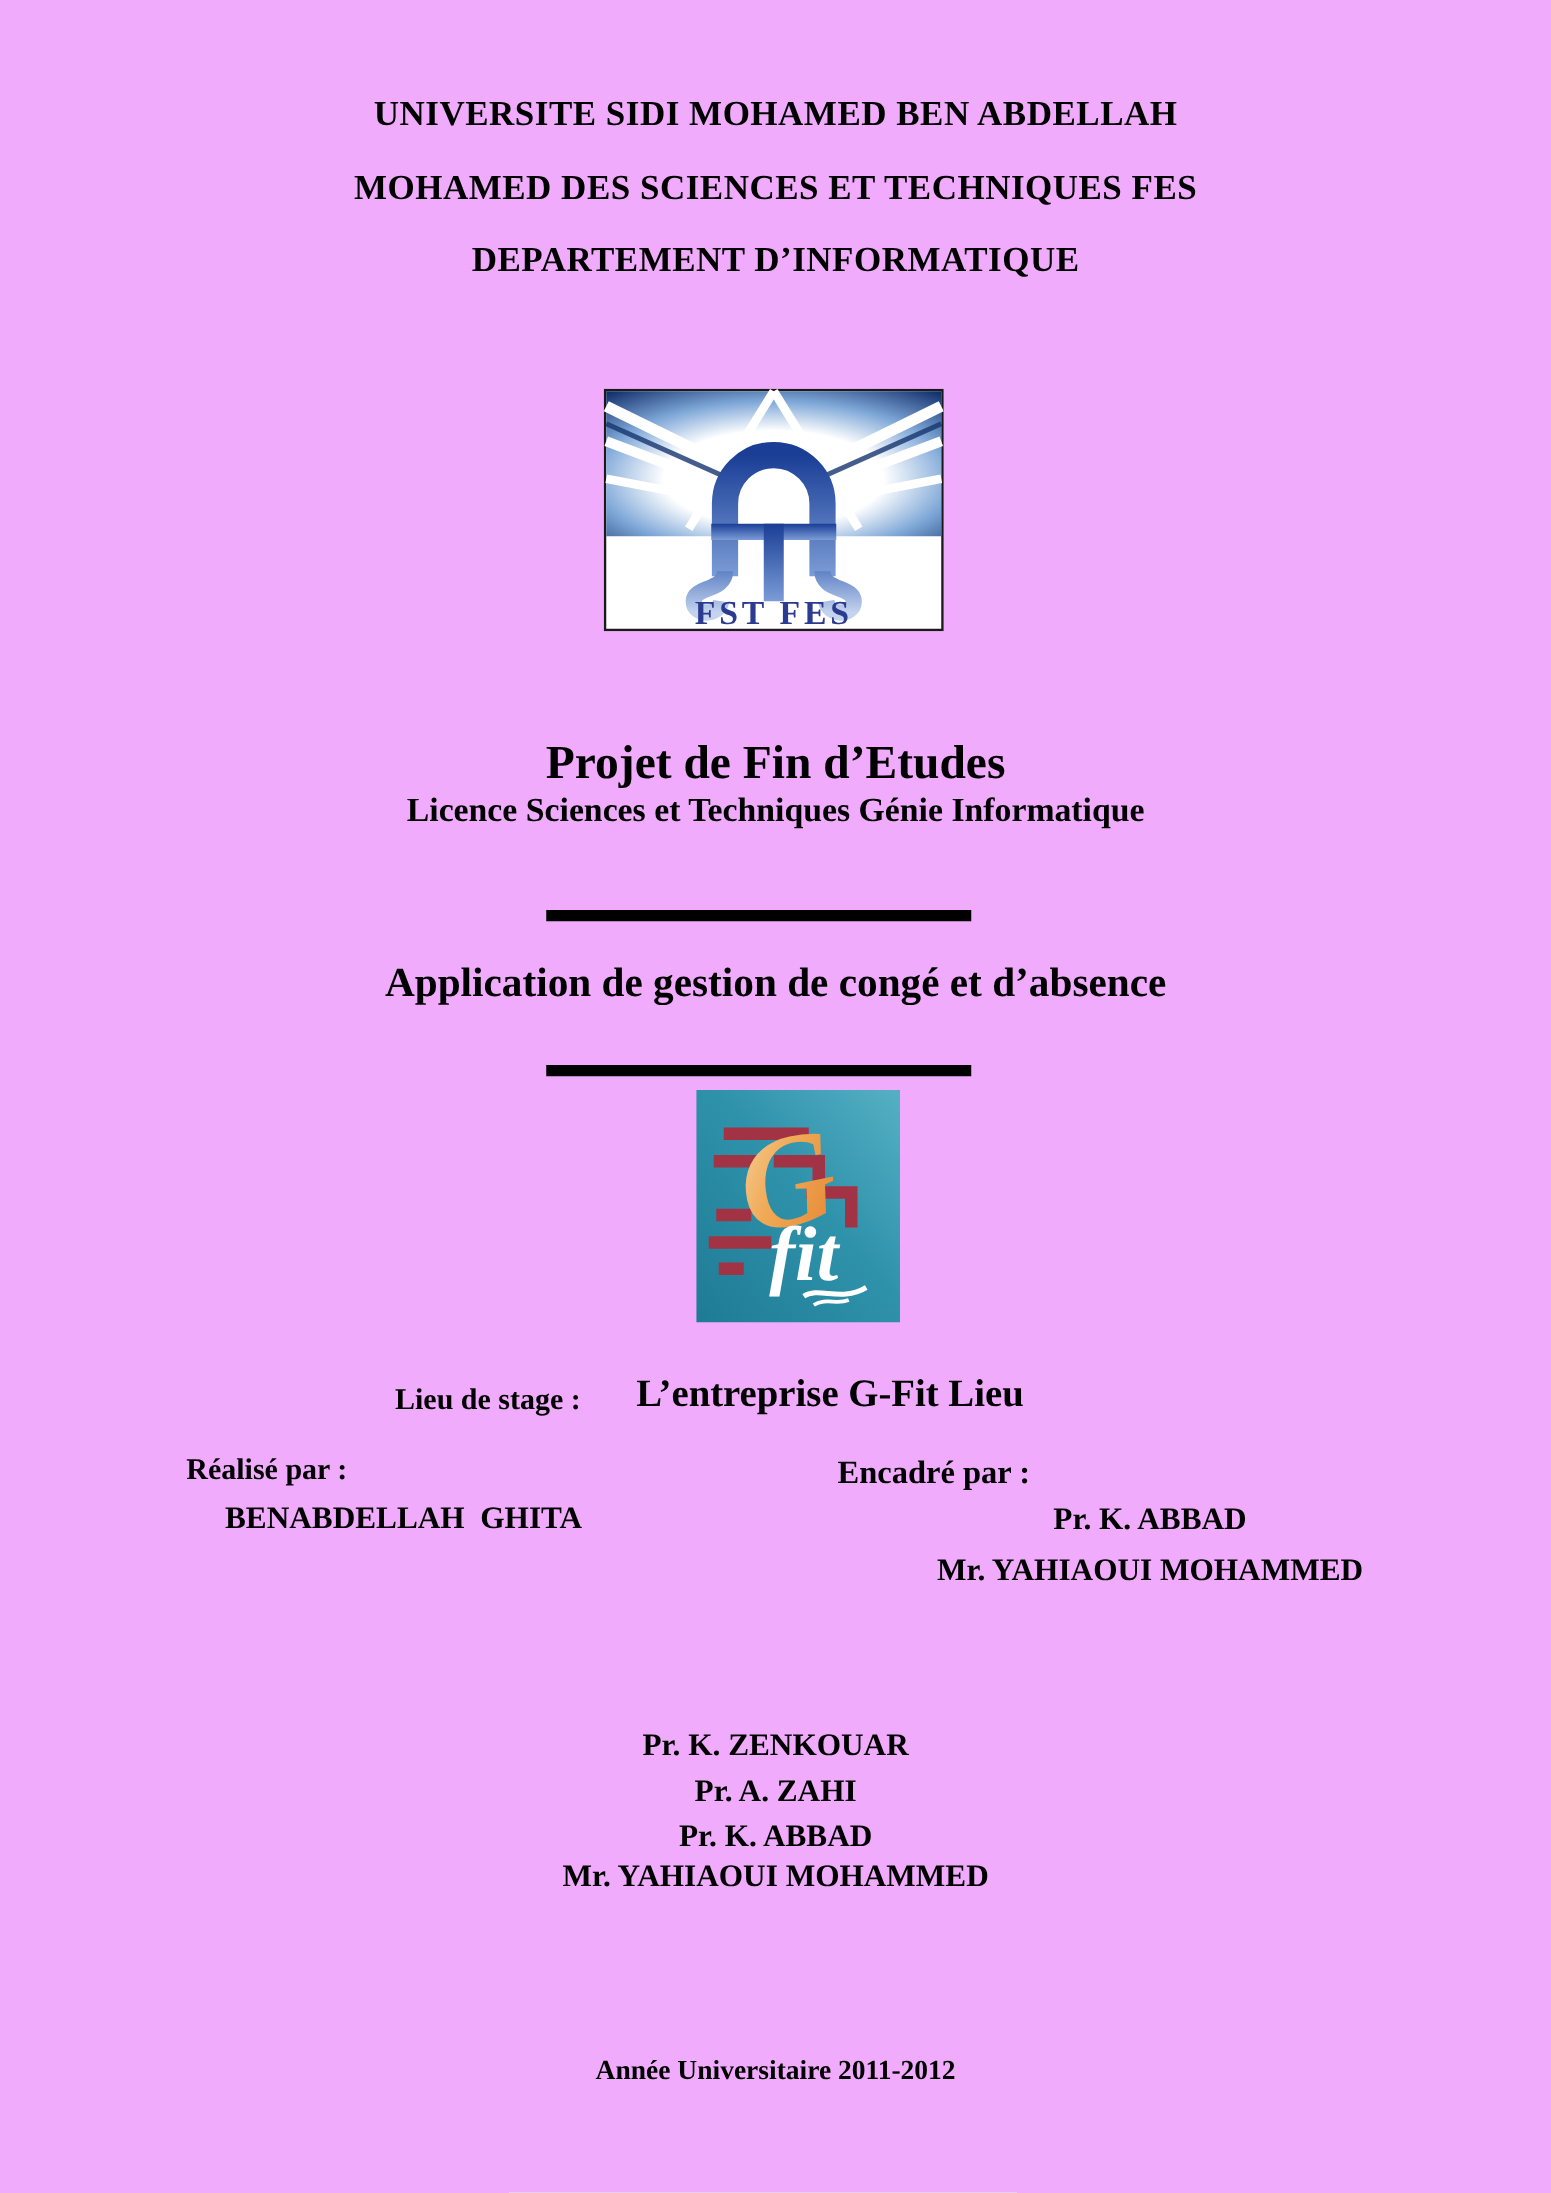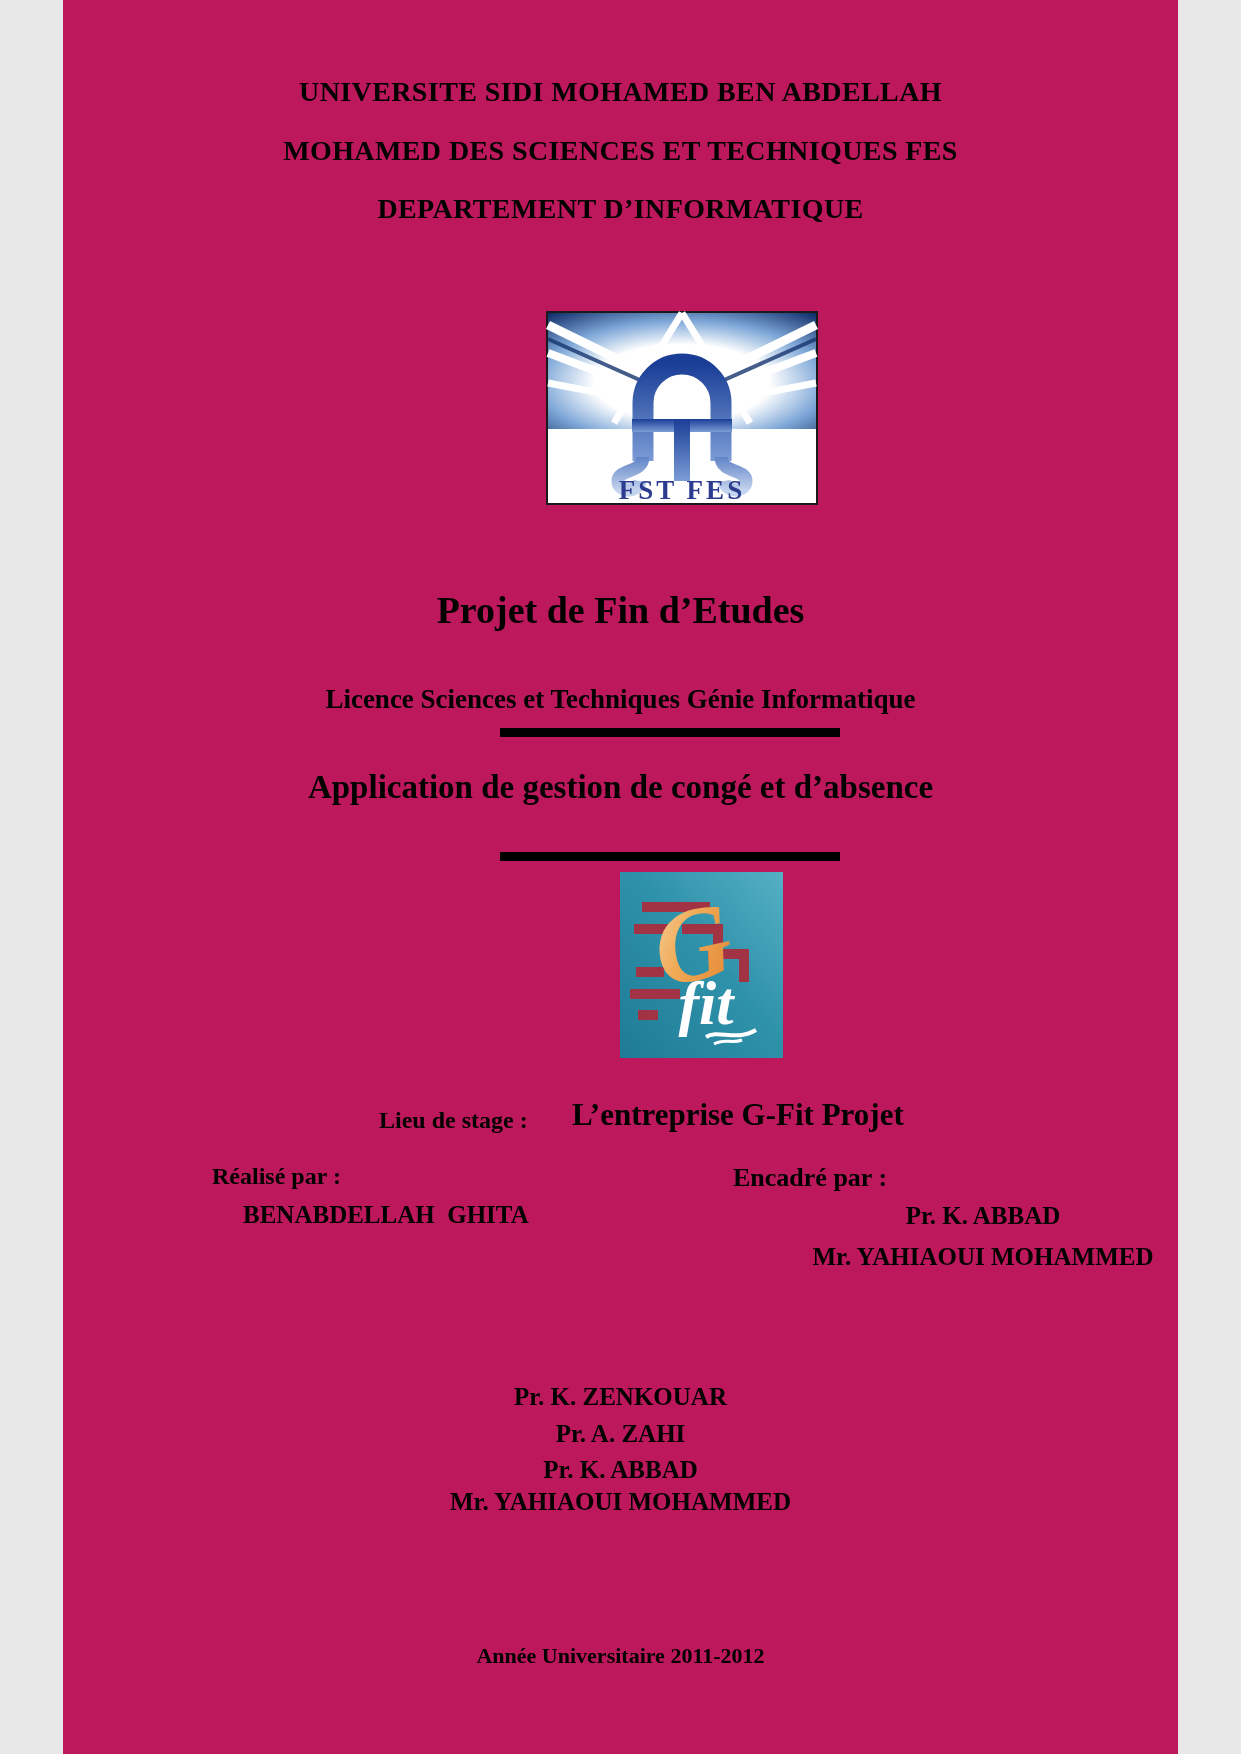--- a/index.html
+++ b/index.html
@@ -1,33 +1,33 @@
 <!DOCTYPE html>
 <html><head>
 <meta charset="utf-8">
 <style>
   html,body{margin:0;padding:0;background:#e8e8e8;}
   .page{
     position:relative;
-    width:1115px;height:1754px;
+    width:1241px;height:1754px;
     margin:0 auto;
-    background:#be185d;
+    background:#f0abfc;
     font-family:"Liberation Serif","DejaVu Serif",serif;
     font-weight:bold;
     color:#000;
     overflow:hidden;
   }
   .centered{position:absolute;left:0;width:100%;text-align:center;}
   .hline{font-size:28px;letter-spacing:0.4px;}
   .l1{top:76px;}
   .l2{top:135px;}
   .l3{top:193px;}
   .fst-logo{position:absolute;left:483px;top:311px;width:272px;height:194px;}
   .projet{top:588px;font-size:38px;}
-  .licence{top:684px;font-size:27px;}
+  .licence{top:633px;font-size:27px;}
   .bar{position:absolute;left:437px;width:340px;height:9px;background:#000;}
   .bar1{top:728px;}
   .bar2{top:852px;}
   .subject{top:769px;font-size:33px;}
   .gfit-logo{position:absolute;left:557px;top:872px;width:163px;height:186px;}
   .lieu-label{position:absolute;left:316px;top:1107px;font-size:24px;}
   .lieu-value{position:absolute;left:509px;top:1097px;font-size:31px;}
   .realise-label{position:absolute;left:149px;top:1163px;font-size:24px;}
   .realise-name{position:absolute;left:180px;top:1201px;font-size:25px;white-space:pre;}
   .encadre-label{position:absolute;left:670px;top:1163px;font-size:26px;}
@@ -126,21 +126,21 @@
     </g>
     <text x="72" y="108" text-anchor="middle" font-size="105" font-style="italic" font-weight="bold" fill="url(#orangeG)" transform="rotate(-12 72 70)" font-family="&quot;Liberation Serif&quot;,serif">G</text>
     <text x="86" y="152" text-anchor="middle" font-size="62" font-style="italic" font-weight="bold" fill="#ffffff" font-family="&quot;Liberation Serif&quot;,serif">fit</text>
     <g stroke="#ffffff" fill="none">
       <path d="M86,165 C98,157 116,170 136,158" stroke-width="4"></path>
       <path d="M94,172 C104,166 112,172 122,168" stroke-width="3"></path>
     </g>
   </svg>
 
   <div class="lieu-label">Lieu de stage :</div>
-  <div class="lieu-value">L’entreprise G-Fit Projet</div>
+  <div class="lieu-value">L’entreprise G-Fit Lieu</div>
 
   <div class="realise-label">Réalisé par :</div>
   <div class="realise-name">BENABDELLAH  GHITA</div>
   <div class="encadre-label">Encadré par :</div>
   <div class="sup sup1">Pr. K. ABBAD</div>
   <div class="sup sup2">Mr. YAHIAOUI MOHAMMED</div>
 
   <div class="centered jury j1">Pr. K. ZENKOUAR</div>
   <div class="centered jury j2">Pr. A. ZAHI</div>
   <div class="centered jury j3">Pr. K. ABBAD</div>

